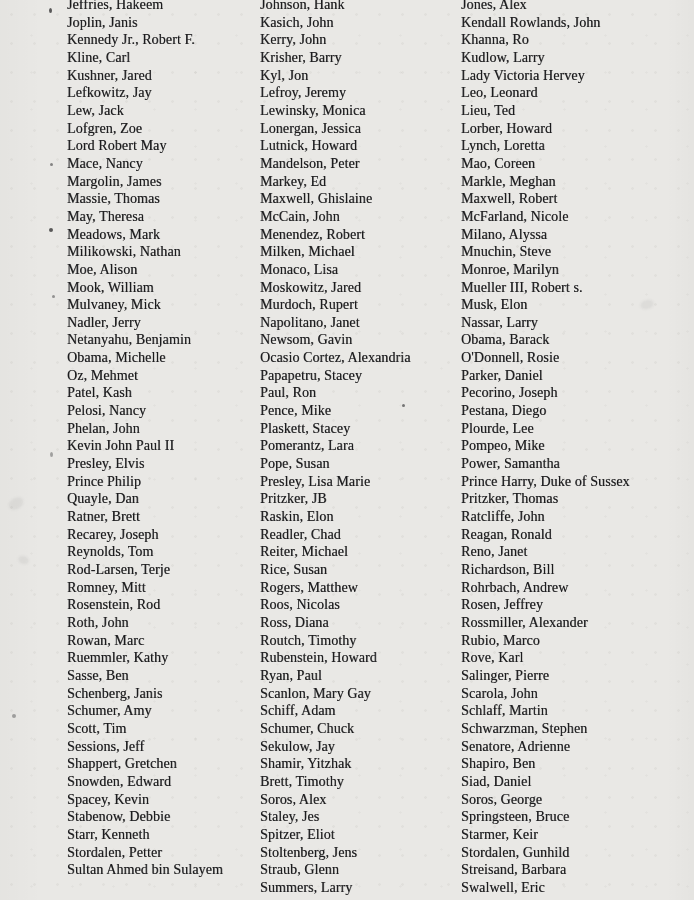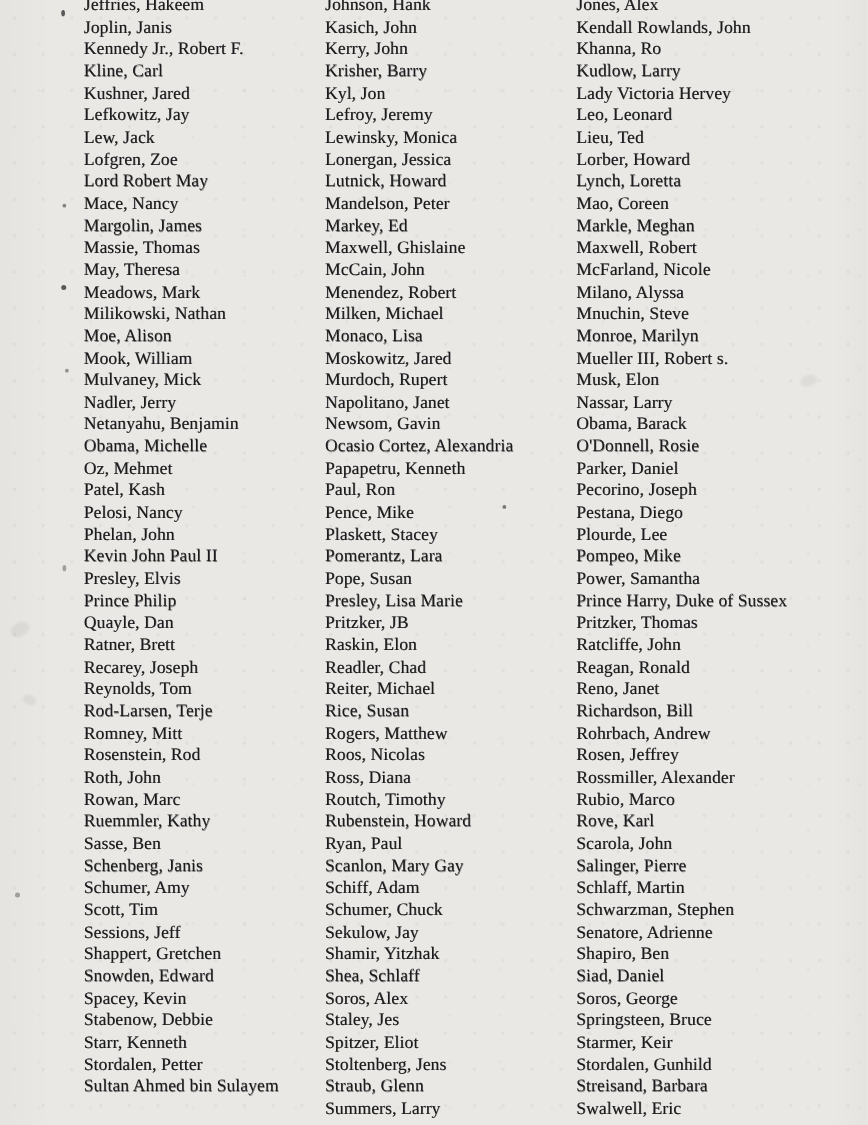--- a/index.html
+++ b/index.html
@@ -140,21 +140,21 @@
       <div class="name-entry">Maxwell, Ghislaine</div>
       <div class="name-entry">McCain, John</div>
       <div class="name-entry">Menendez, Robert</div>
       <div class="name-entry">Milken, Michael</div>
       <div class="name-entry">Monaco, Lisa</div>
       <div class="name-entry">Moskowitz, Jared</div>
       <div class="name-entry">Murdoch, Rupert</div>
       <div class="name-entry">Napolitano, Janet</div>
       <div class="name-entry">Newsom, Gavin</div>
       <div class="name-entry">Ocasio Cortez, Alexandria</div>
-      <div class="name-entry">Papapetru, Kenneth</div>
+      <div class="name-entry">Papapetru, Stacey</div>
       <div class="name-entry">Paul, Ron</div>
       <div class="name-entry">Pence, Mike</div>
       <div class="name-entry">Plaskett, Stacey</div>
       <div class="name-entry">Pomerantz, Lara</div>
       <div class="name-entry">Pope, Susan</div>
       <div class="name-entry">Presley, Lisa Marie</div>
       <div class="name-entry">Pritzker, JB</div>
       <div class="name-entry">Raskin, Elon</div>
       <div class="name-entry">Readler, Chad</div>
       <div class="name-entry">Reiter, Michael</div>
@@ -163,21 +163,21 @@
       <div class="name-entry">Roos, Nicolas</div>
       <div class="name-entry">Ross, Diana</div>
       <div class="name-entry">Routch, Timothy</div>
       <div class="name-entry">Rubenstein, Howard</div>
       <div class="name-entry">Ryan, Paul</div>
       <div class="name-entry">Scanlon, Mary Gay</div>
       <div class="name-entry">Schiff, Adam</div>
       <div class="name-entry">Schumer, Chuck</div>
       <div class="name-entry">Sekulow, Jay</div>
       <div class="name-entry">Shamir, Yitzhak</div>
-      <div class="name-entry">Shea, Schlaff</div>
+      <div class="name-entry">Brett, Timothy</div>
       <div class="name-entry">Soros, Alex</div>
       <div class="name-entry">Staley, Jes</div>
       <div class="name-entry">Spitzer, Eliot</div>
       <div class="name-entry">Stoltenberg, Jens</div>
       <div class="name-entry">Straub, Glenn</div>
       <div class="name-entry">Summers, Larry</div>
     </div>
 
   <div class="name-column col-3">
       <div class="name-entry">Jones, Alex</div>
@@ -211,22 +211,22 @@
       <div class="name-entry">Pritzker, Thomas</div>
       <div class="name-entry">Ratcliffe, John</div>
       <div class="name-entry">Reagan, Ronald</div>
       <div class="name-entry">Reno, Janet</div>
       <div class="name-entry">Richardson, Bill</div>
       <div class="name-entry">Rohrbach, Andrew</div>
       <div class="name-entry">Rosen, Jeffrey</div>
       <div class="name-entry">Rossmiller, Alexander</div>
       <div class="name-entry">Rubio, Marco</div>
       <div class="name-entry">Rove, Karl</div>
+      <div class="name-entry">Salinger, Pierre</div>
       <div class="name-entry">Scarola, John</div>
-      <div class="name-entry">Salinger, Pierre</div>
       <div class="name-entry">Schlaff, Martin</div>
       <div class="name-entry">Schwarzman, Stephen</div>
       <div class="name-entry">Senatore, Adrienne</div>
       <div class="name-entry">Shapiro, Ben</div>
       <div class="name-entry">Siad, Daniel</div>
       <div class="name-entry">Soros, George</div>
       <div class="name-entry">Springsteen, Bruce</div>
       <div class="name-entry">Starmer, Keir</div>
       <div class="name-entry">Stordalen, Gunhild</div>
       <div class="name-entry">Streisand, Barbara</div>

